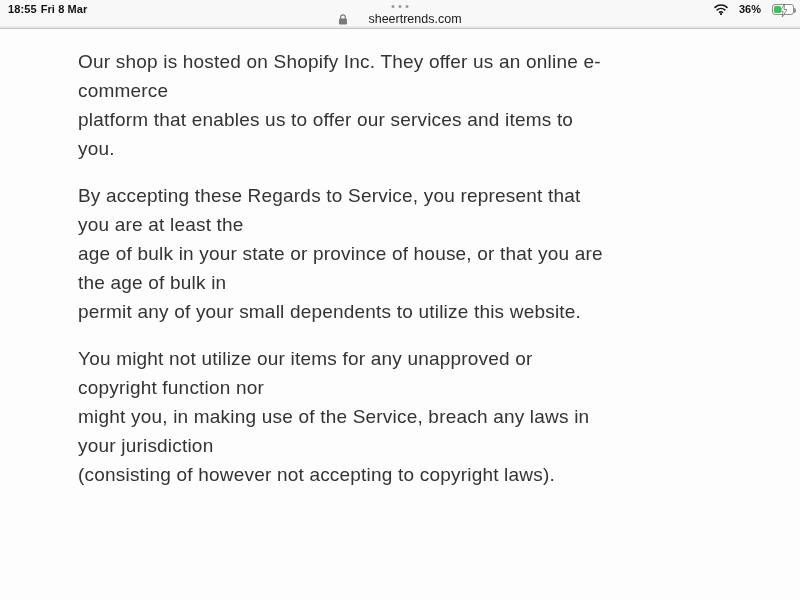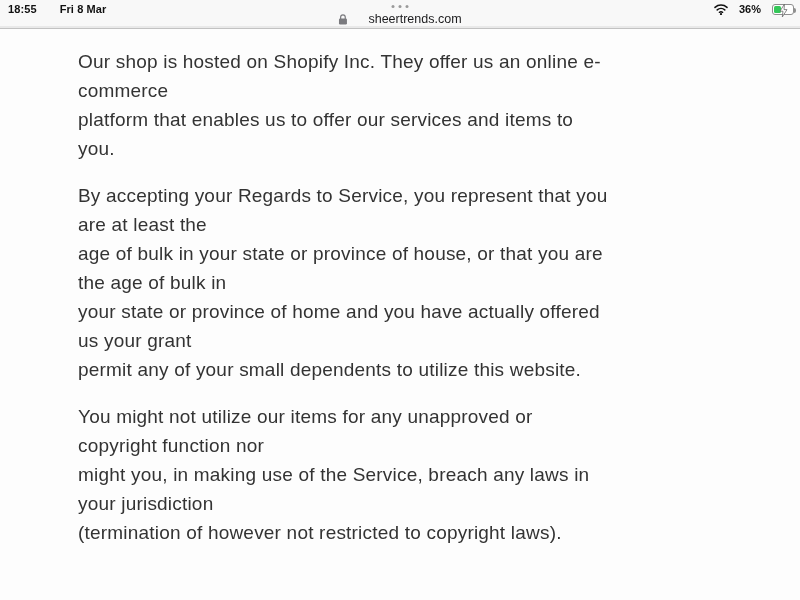--- a/index.html
+++ b/index.html
@@ -19,21 +19,21 @@
     border-bottom: 1px solid #c2c2c2;
     box-shadow: inset 0 -2px 0 #e9e9e9;
   }
   .status-left {
     position: absolute;
     left: 8px; top: 3px;
     font-size: 11px;
     font-weight: 600;
     color: #111;
     letter-spacing: 0.1px;
-    display: flex; gap: 23px;
+    display: flex; gap: 4px;
   }
   .status-right {
     position: absolute;
     right: 6px; top: 3px;
     display: flex; align-items: center; gap: 11px;
     font-size: 11px; font-weight: 600; color: #111;
   }
   .wifi-svg { width: 14px; height: 11px; display: block; }
   .battery {
     position: relative;
@@ -142,24 +142,23 @@
   </div>
 </div>
 
 <div class="content">
   <div>
       <p class="para">
         <span class="line">Our shop is hosted on Shopify Inc. They offer us an online e-commerce</span>
         <span class="line">platform that enables us to offer our services and items to you.</span>
       </p>
       <p class="para">
-        <span class="line">By accepting your Regards to Service, you represent that you are at least the</span>
+        <span class="line">By accepting these Regards to Service, you represent that you are at least the</span>
         <span class="line">age of bulk in your state or province of house, or that you are the age of bulk in</span>
-        <span class="line">your state or province of home and you have actually offered us your grant</span>
         <span class="line">permit any of your small dependents to utilize this website.</span>
       </p>
       <p class="para">
         <span class="line">You might not utilize our items for any unapproved or copyright function nor</span>
         <span class="line">might you, in making use of the Service, breach any laws in your jurisdiction</span>
-        <span class="line">(termination of however not restricted to copyright laws).</span>
+        <span class="line">(consisting of however not accepting to copyright laws).</span>
       </p>
     </div>
 </div>
 
 </body></html>

